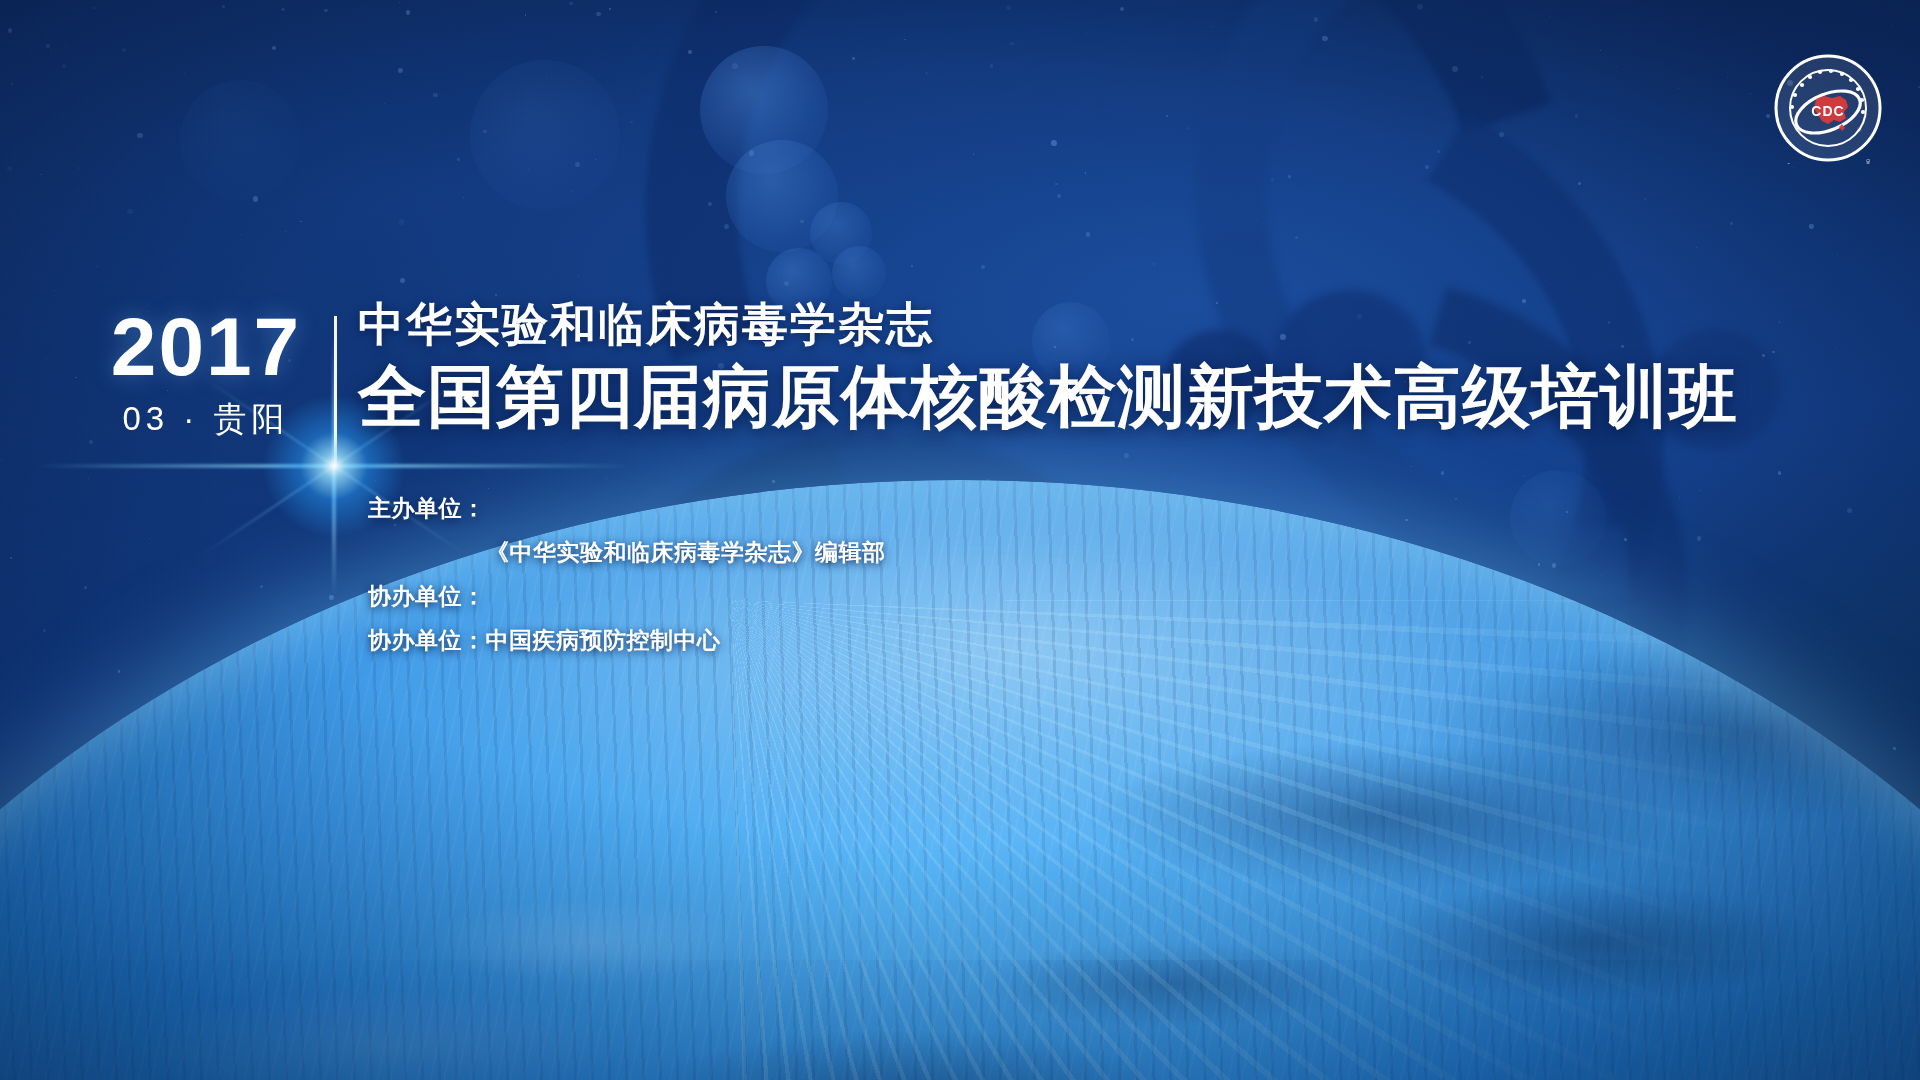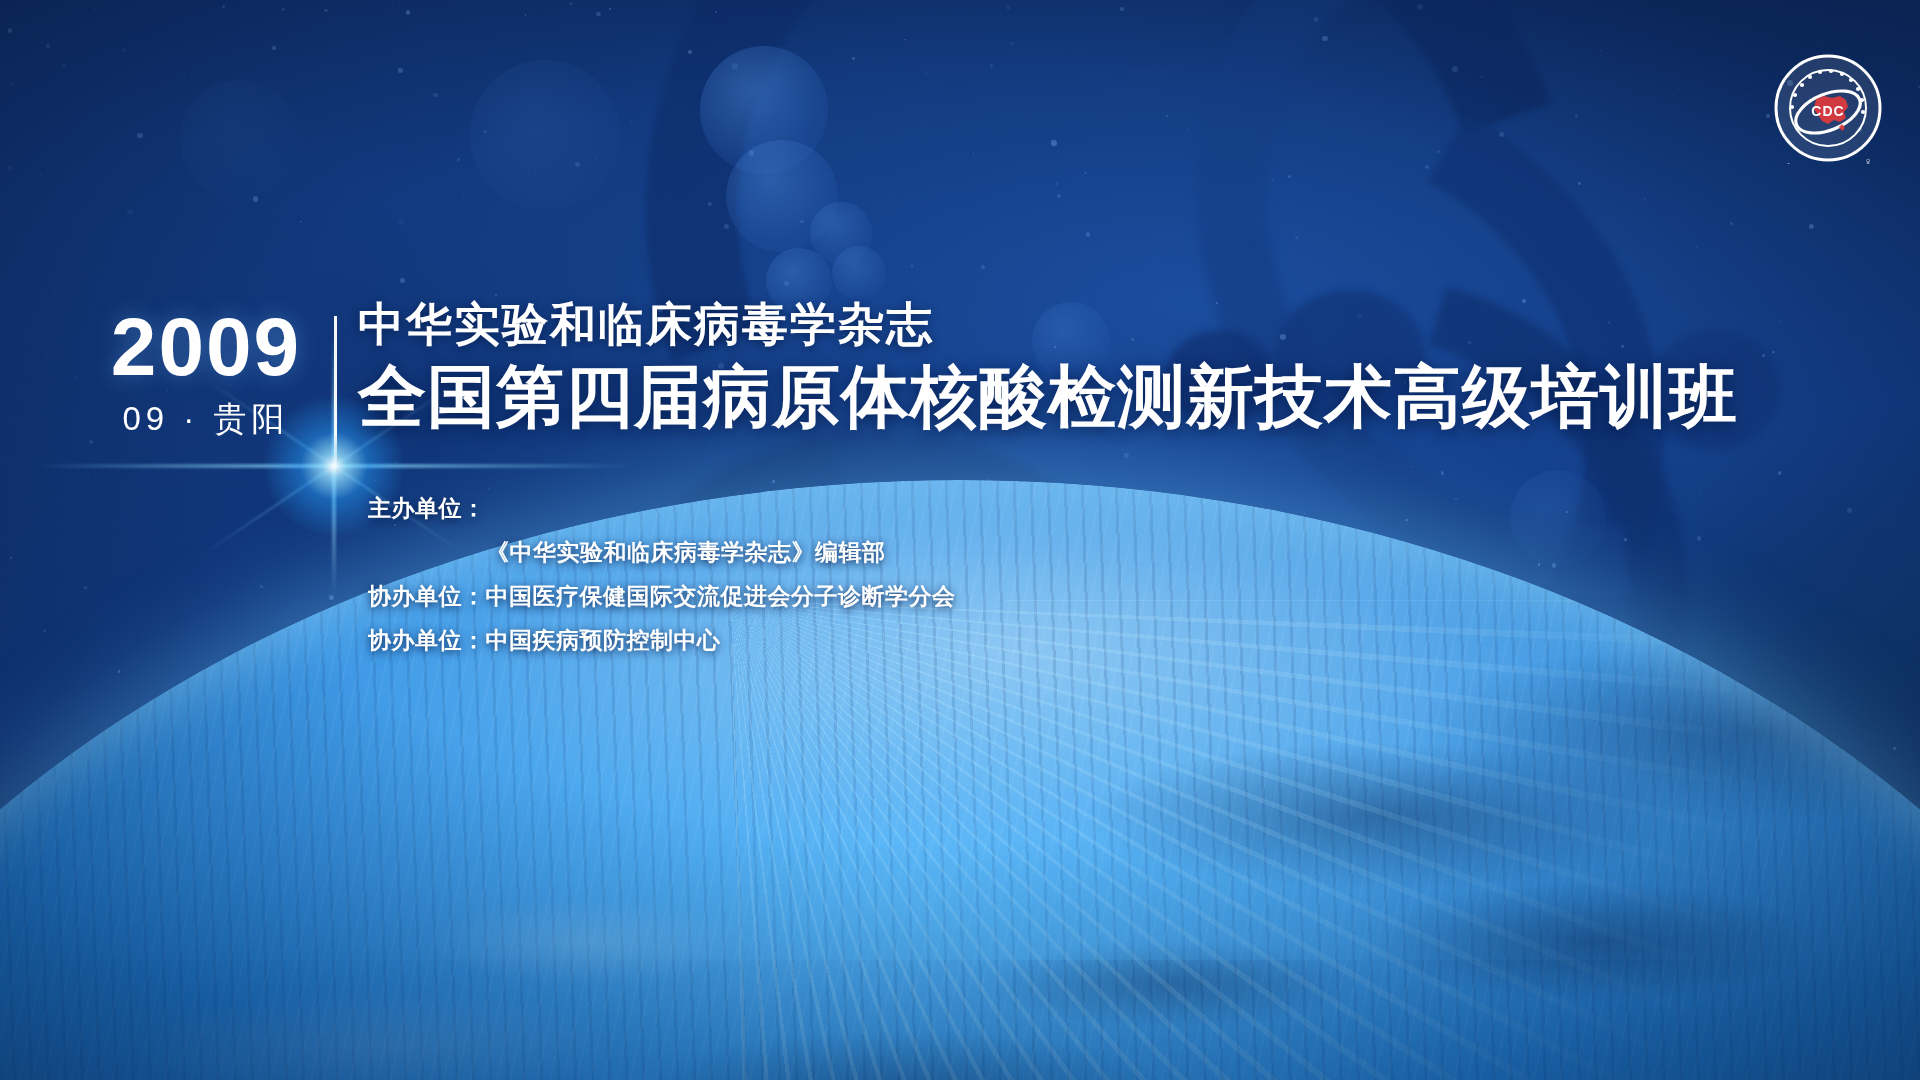--- a/index.html
+++ b/index.html
@@ -730,40 +730,39 @@
 
   <div class="flare">
     <div class="flare-h"></div>
     <div class="flare-v"></div>
     <div class="flare-d1"></div>
     <div class="flare-d2"></div>
     <div class="flare-core"></div>
   </div>
 
   <div class="year-block">
-    <div class="year-num">2009</div>
-    <div class="year-sub">09 · 贵阳</div>
+    <div class="year-num">2017</div>
+    <div class="year-sub">03 · 贵阳</div>
   </div>
   <div class="divider"></div>
 
   <div class="title-area">
     <div class="subtitle">中华实验和临床病毒学杂志</div>
     <div class="headline">全国第四届病原体核酸检测新技术高级培训班</div>
   </div>
 
   <div class="org-block" id="org-block">
       <div class="org-line">
         <span class="org-label">主办单位：</span>
       </div>
       <div class="org-line indented">
         <span class="org-value">《中华实验和临床病毒学杂志》编辑部</span>
       </div>
       <div class="org-line">
         <span class="org-label">协办单位：</span>
-        <span class="org-value">中国医疗保健国际交流促进会分子诊断学分会</span>
       </div>
       <div class="org-line">
         <span class="org-label">协办单位：</span>
         <span class="org-value">中国疾病预防控制中心</span>
       </div>
     </div>
 
   <div class="logo">
     <div class="logo-emblem">
       <svg viewBox="0 0 112 112" width="112" height="112" aria-hidden="true">

